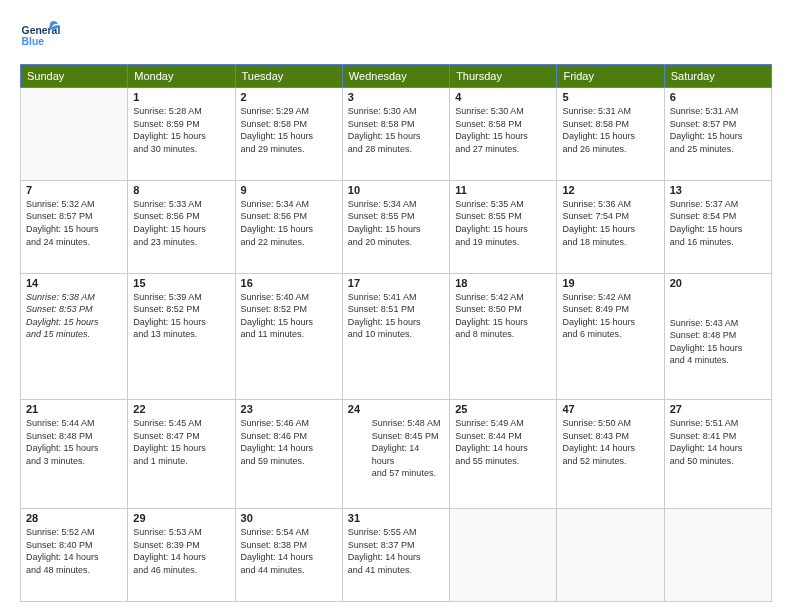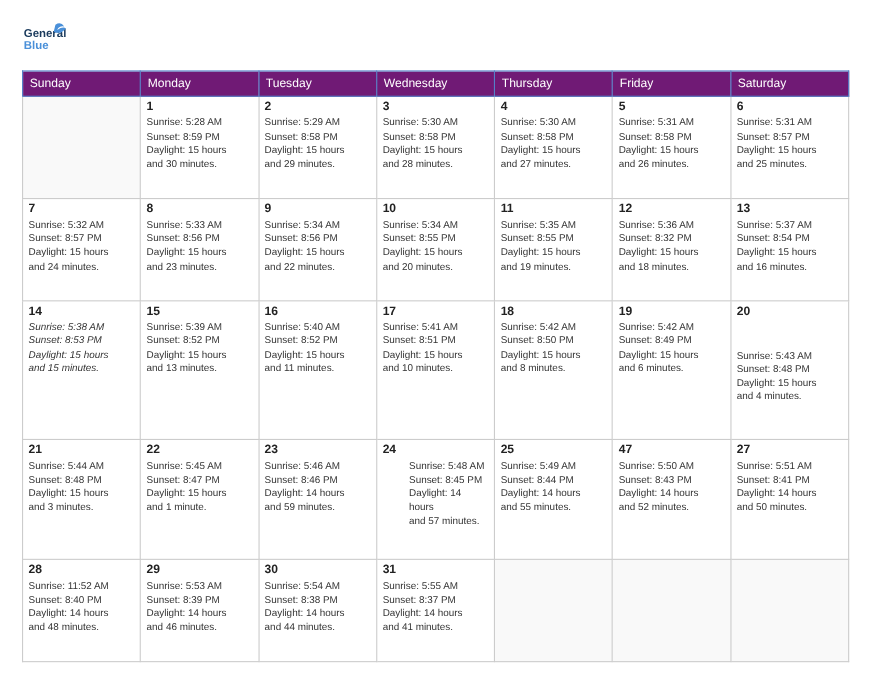--- a/index.html
+++ b/index.html
@@ -36,21 +36,21 @@
       font-size: 14px;
       color: #333;
     }
     .calendar {
       flex: 1;
       border-collapse: collapse;
       width: 100%;
       font-size: 10px;
     }
     .calendar th {
-      background: #701a75;
+      background: #4d7c0f;
       color: white;
       text-align: left;
       padding: 5px 6px;
       font-size: 11px;
       font-weight: normal;
       border: 1px solid #5580c8;
     }
     .calendar td {
       border: 1px solid #ccc;
       vertical-align: top;
@@ -193,21 +193,21 @@
           <td>
             <span class="day-number">11</span>
             <div class="day-info" style="white-space: pre-line;">Sunrise: 5:35 AM
 Sunset: 8:55 PM
 Daylight: 15 hours
 and 19 minutes.</div>
           </td>
           <td>
             <span class="day-number">12</span>
             <div class="day-info" style="white-space: pre-line;">Sunrise: 5:36 AM
-Sunset: 8:32 PM
+Sunset: 7:54 PM
 Daylight: 15 hours
 and 18 minutes.</div>
           </td>
           <td>
             <span class="day-number">13</span>
             <div class="day-info" style="white-space: pre-line;">Sunrise: 5:37 AM
 Sunset: 8:54 PM
 Daylight: 15 hours
 and 16 minutes.</div>
           </td>
@@ -310,21 +310,21 @@
             <span class="day-number">27</span>
             <div class="day-info" style="white-space: pre-line;">Sunrise: 5:51 AM
 Sunset: 8:41 PM
 Daylight: 14 hours
 and 50 minutes.</div>
           </td>
         </tr>
         <tr>
           <td>
             <span class="day-number">28</span>
-            <div class="day-info" style="white-space: pre-line;">Sunrise: 11:52 AM
+            <div class="day-info" style="white-space: pre-line;">Sunrise: 5:52 AM
 Sunset: 8:40 PM
 Daylight: 14 hours
 and 48 minutes.</div>
           </td>
           <td>
             <span class="day-number">29</span>
             <div class="day-info" style="white-space: pre-line;">Sunrise: 5:53 AM
 Sunset: 8:39 PM
 Daylight: 14 hours
 and 46 minutes.</div>

